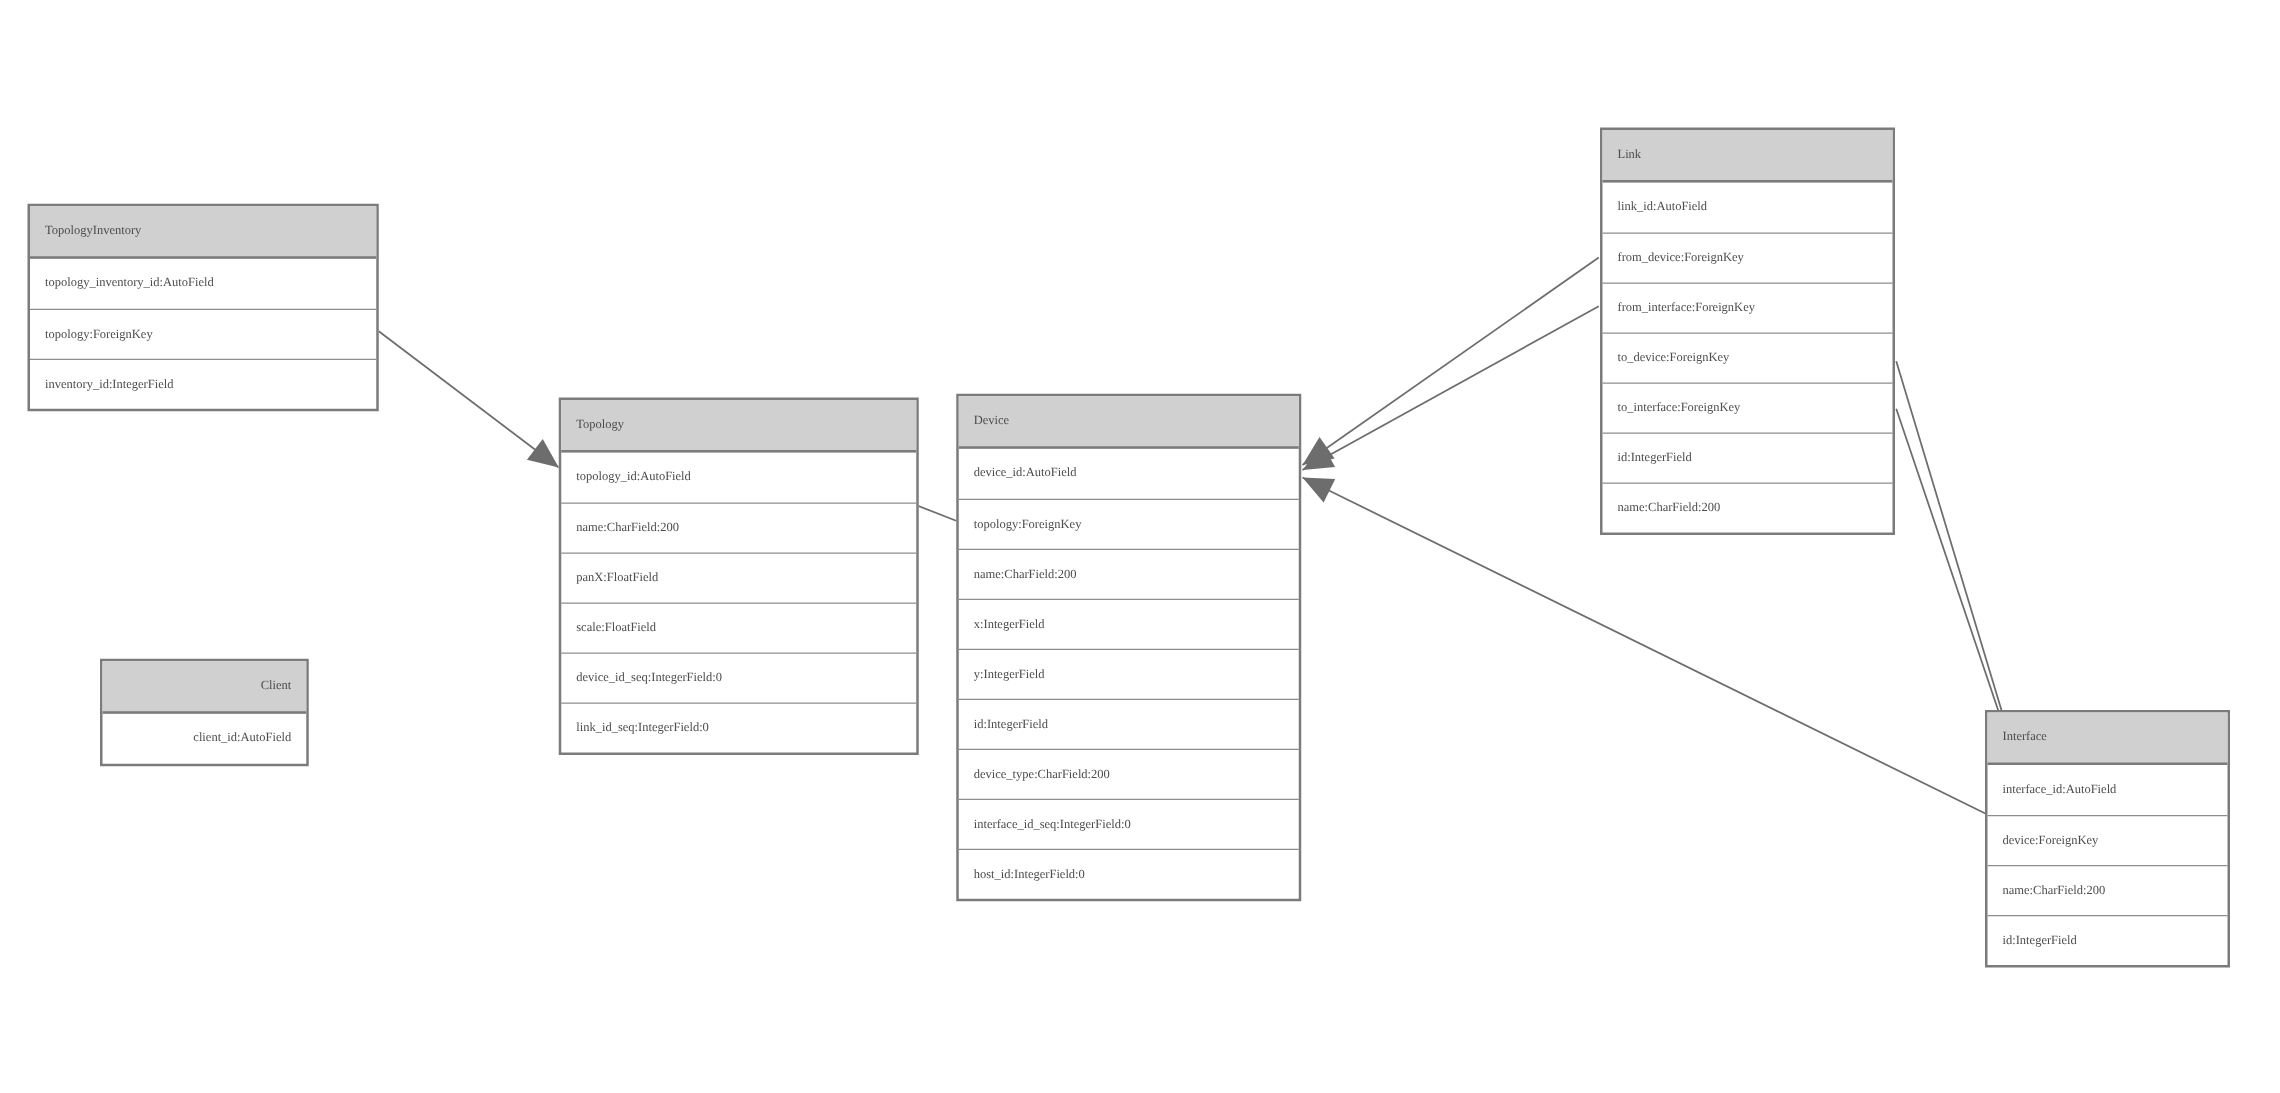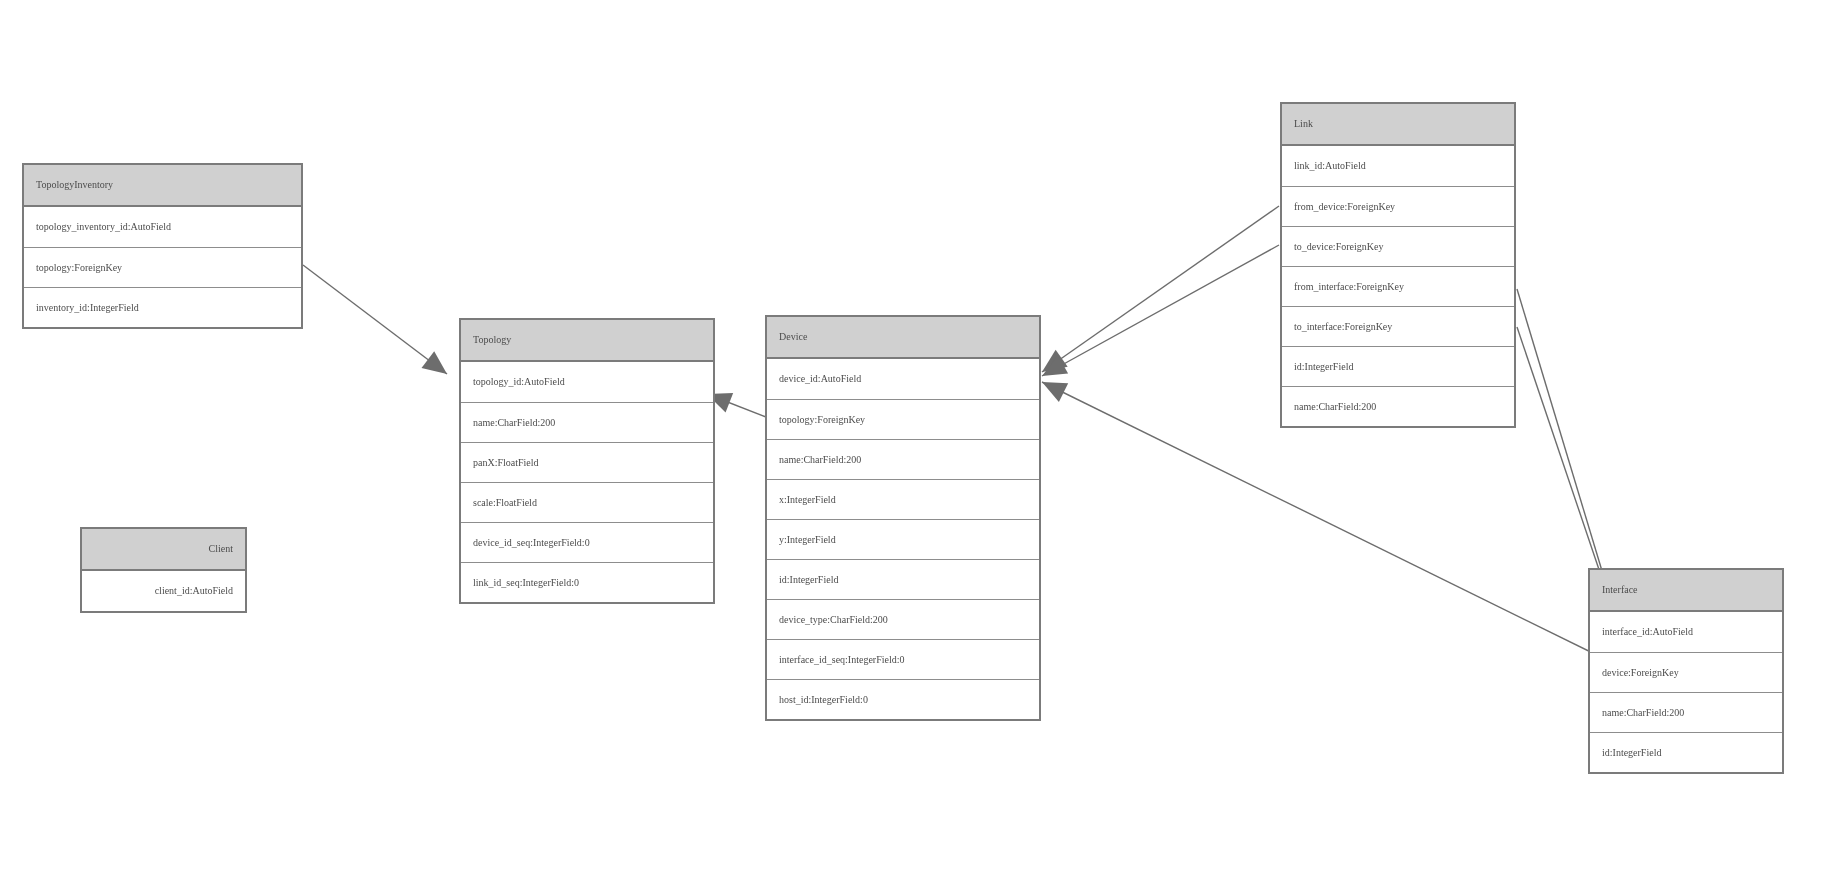--- a/index.html
+++ b/index.html
@@ -85,21 +85,21 @@
         <polygon points="1612,608 1594.3665853831571,588.6270113572915 1614.2604348533778,581.9013327107756" fill="#6d6d6d"></polygon>
       </g>
     </svg>
 
 <div class="entity" style="left: 22px; top: 163px; width: 281px;">
       <div class="entity-header"><span>TopologyInventory</span></div>
       <div class="entity-row"><span>topology_inventory_id:AutoField</span></div>
       <div class="entity-row"><span>topology:ForeignKey</span></div>
       <div class="entity-row"><span>inventory_id:IntegerField</span></div>
     </div>
-    <div class="entity" style="left: 447px; top: 318px; width: 256px; margin-left: 12px;">
+    <div class="entity" style="left: 447px; top: 318px; width: 288px;">
       <div class="entity-header"><span>Topology</span></div>
       <div class="entity-row"><span>topology_id:AutoField</span></div>
       <div class="entity-row"><span>name:CharField:200</span></div>
       <div class="entity-row"><span>panX:FloatField</span></div>
       <div class="entity-row"><span>scale:FloatField</span></div>
       <div class="entity-row"><span>device_id_seq:IntegerField:0</span></div>
       <div class="entity-row"><span>link_id_seq:IntegerField:0</span></div>
     </div>
     <div class="entity" style="left: 80px; top: 527px; width: 167px; text-align: right;">
       <div class="entity-header"><span>Client</span></div>
@@ -114,22 +114,22 @@
       <div class="entity-row"><span>y:IntegerField</span></div>
       <div class="entity-row"><span>id:IntegerField</span></div>
       <div class="entity-row"><span>device_type:CharField:200</span></div>
       <div class="entity-row"><span>interface_id_seq:IntegerField:0</span></div>
       <div class="entity-row"><span>host_id:IntegerField:0</span></div>
     </div>
     <div class="entity" style="left: 1280px; top: 102px; width: 236px;">
       <div class="entity-header"><span>Link</span></div>
       <div class="entity-row"><span>link_id:AutoField</span></div>
       <div class="entity-row"><span>from_device:ForeignKey</span></div>
+      <div class="entity-row"><span>from_interface:ForeignKey</span></div>
       <div class="entity-row"><span>to_device:ForeignKey</span></div>
-      <div class="entity-row"><span>from_interface:ForeignKey</span></div>
       <div class="entity-row"><span>to_interface:ForeignKey</span></div>
       <div class="entity-row"><span>id:IntegerField</span></div>
       <div class="entity-row"><span>name:CharField:200</span></div>
     </div>
     <div class="entity" style="left: 1588px; top: 568px; width: 196px;">
       <div class="entity-header"><span>Interface</span></div>
       <div class="entity-row"><span>interface_id:AutoField</span></div>
       <div class="entity-row"><span>device:ForeignKey</span></div>
       <div class="entity-row"><span>name:CharField:200</span></div>
       <div class="entity-row"><span>id:IntegerField</span></div>

